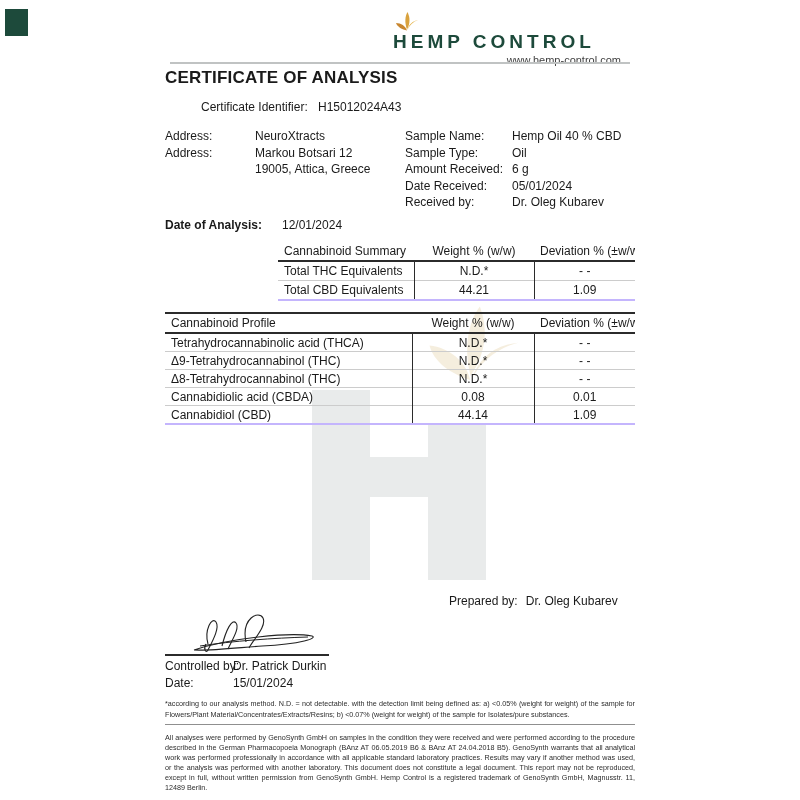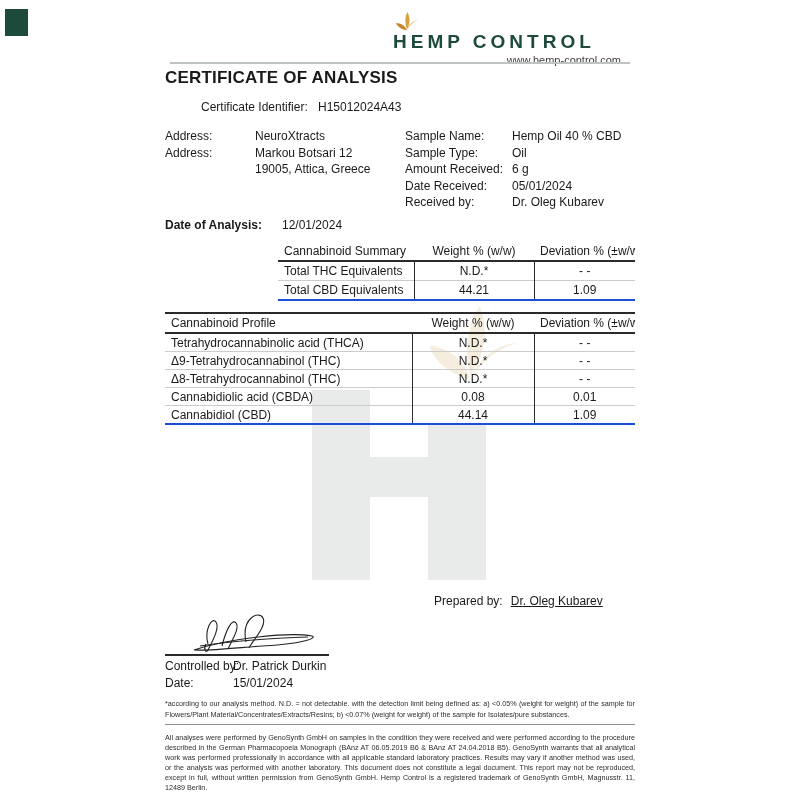--- a/index.html
+++ b/index.html
@@ -35,30 +35,30 @@
   .row { display:block; }
 
   
   table.tbl { position:absolute; border-collapse:collapse; table-layout:fixed; }
   .tbl th, .tbl td { font-size:12px; font-weight:400; padding:2px 6px; overflow:hidden; white-space:nowrap;margin-top:13px; }
   .tbl thead th { border-bottom:2px solid #2b2b2b; }
   .tbl .c1 { text-align:left; }
   .tbl .c2, .tbl .c3 { text-align:center; }
   .tbl tbody td.c2, .tbl tbody td.c3 { border-left:1.5px solid #2b2b2b; }
   .tbl tbody tr + tr td { border-top:1px solid #cccccc; }
-  .tbl tbody tr:last-child td { border-bottom:2px solid #1d4ed8; }
+  .tbl tbody tr:last-child td { border-bottom:2px solid #c4b5fd; }
   .summary { left:278px; top:242px; width:357px; }
   .summary .c1 { width:124px; } .summary .c2 { width:108px; }
   .profile { left:165px; top:312px; width:470px; }
   .profile thead th { border-top:2px solid #2b2b2b; }
   .profile .c1 { width:235px; } .profile .c2 { width:110px; }
   .profile tbody td { padding:1.5px 6px; }
 
   
-  .prepared { left:434px; top:593px;text-decoration:underline; }
+  .prepared { left:449px; top:593px; }
   .prepared .lbl { margin-right:8px; }
   .sig-svg { position:absolute; left:190px; top:608px; width:132px; height:46px; }
   .sig-line { position:absolute; left:165px; top:654px; width:164px; border-top:2px solid #2b2b2b; }
   .controlled { left:165px; top:658px; } .controlled .lbl { width:68px; }
   .date-row { left:165px; top:675px; } .date-row .lbl { width:68px; }
 
   
   .footnote { position:absolute; left:165px; top:699px; width:470px; font-size:7.2px; line-height:10.5px; color:#2c2c2c; text-align:justify; }
   .foot-rule { position:absolute; left:165px; top:724px; width:470px; border-top:1px solid #8f8f8f; }
   .disclaimer { position:absolute; left:165px; top:733px; width:470px; font-size:7.2px; line-height:10px; color:#2c2c2c; text-align:justify; }

